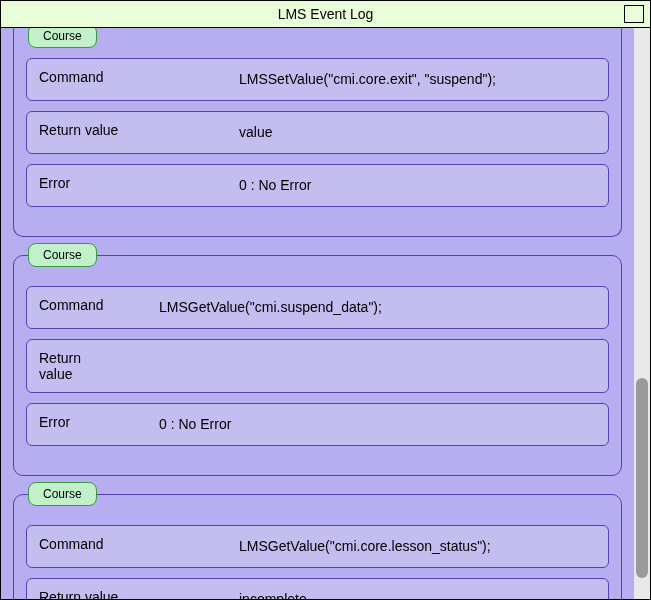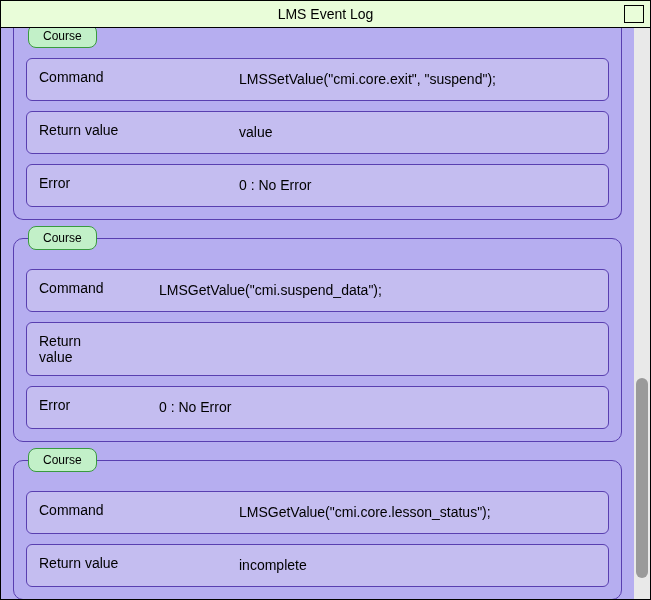--- a/index.html
+++ b/index.html
@@ -95,21 +95,21 @@
     margin-left: 2px;
   }
   .row {
     display: flex;
     border: 1px solid #593fb0;
     border-radius: 6px;
     background: #c4bdf0;
     margin-bottom: 10px;
     gap: 32px;
   }
-  .row:last-child { margin-bottom: 0; }
+  .row:last-child { margin-bottom: 17px; }
   .row .label {
     padding: 10px 12px;
     font-size: 14px;
     color: #000;
     flex-shrink: 0;
   }
   .row .value {
     padding: 10px 12px 10px 0;
     font-size: 14px;
     color: #000;

